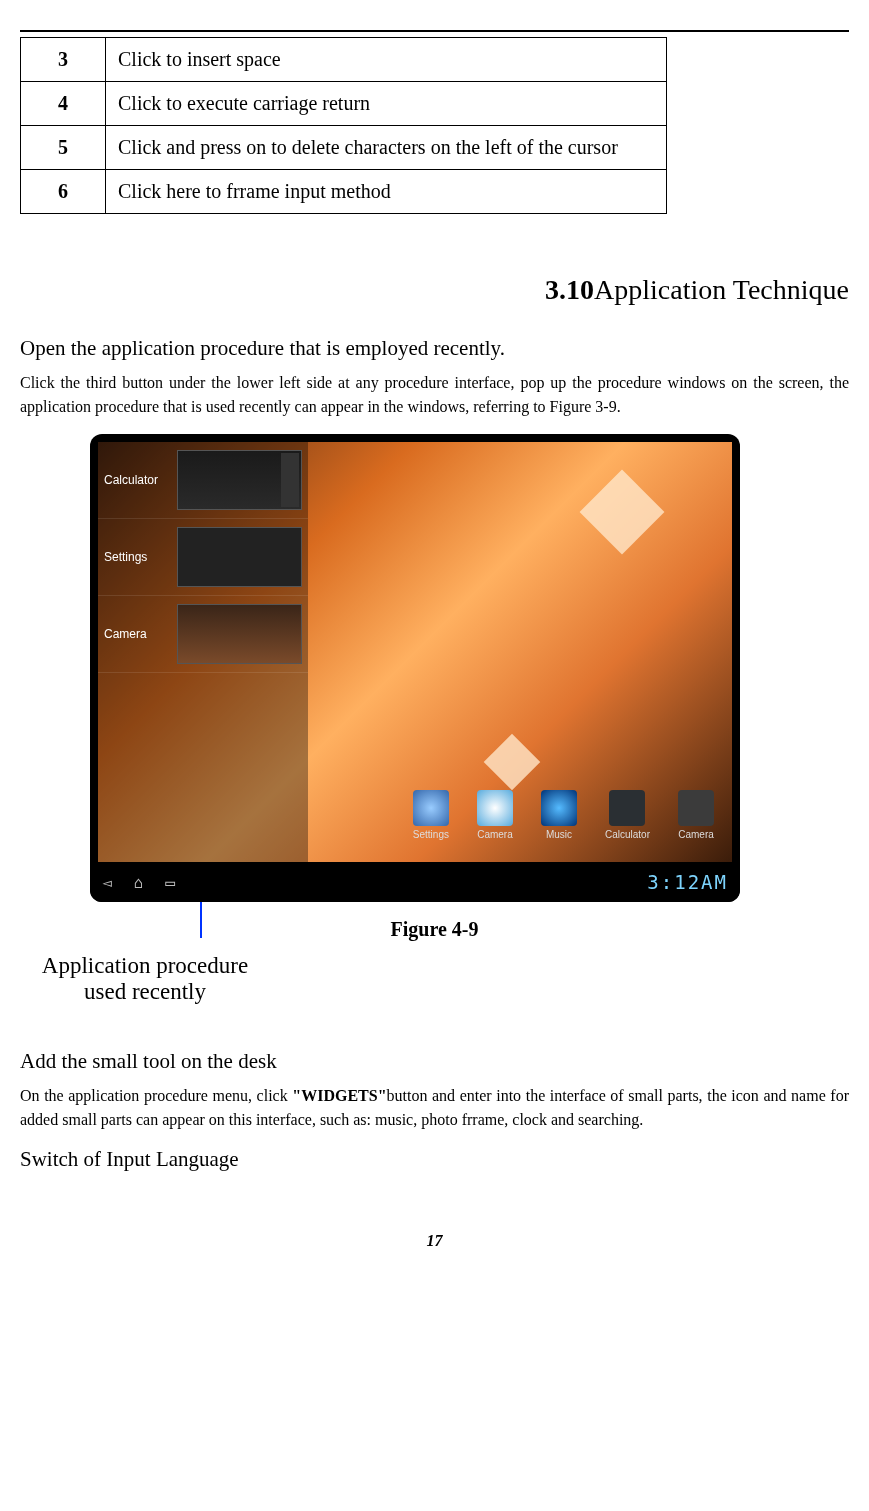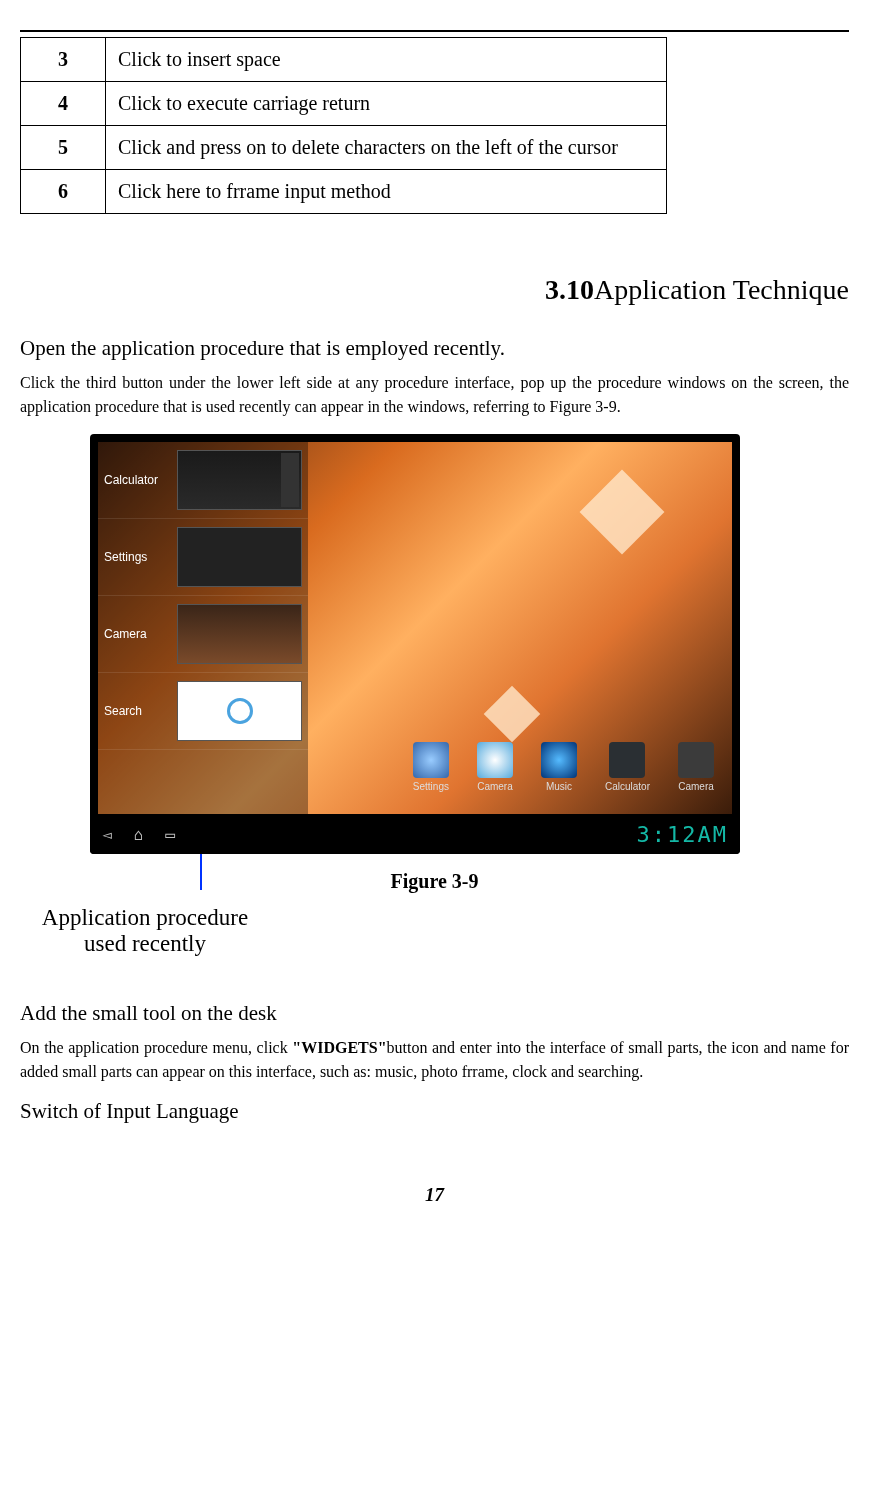--- a/index.html
+++ b/index.html
@@ -49,24 +49,24 @@
     margin: 0 0 15px 0;
     text-align: justify;
   }
   .figure-wrap {
     margin-left: 70px;
     width: 650px;
     position: relative;
   }
   .tablet {
     width: 650px;
-    height: 420px;
+    height: 468px;
     background: #000;
     position: relative;
-    border-radius: 4px;
+    border-radius: 12px;
     overflow: hidden;
     text-decoration: underline;
   }
   .wallpaper {
     position: absolute;
     inset: 8px 8px 40px 8px;
     background: linear-gradient(135deg, #4a2510 0%, #d96b1f 30%, #ffb060 50%, #e07430 70%, #3a1c0a 100%);
     overflow: hidden;
   }
   .wallpaper::before, .wallpaper::after {
@@ -116,34 +116,34 @@
   .di-browser{background:radial-gradient(#fff,#5ad);}
   .di-music{background:radial-gradient(#5bf,#037);}
   .di-calc{background:#2a2f33;}
   .di-cam{background:#3b3b3b;}
   .statusbar {
     position:absolute; left:0; right:0; bottom:0; height:40px; background:#000;
     display:flex; justify-content:space-between; align-items:center; padding:0 12px;
     font-family: monospace;
   }
   .nav-icons { display:flex; gap:22px; color:#bbb; font-size:16px;}
-  .clock { color:#14b8a6; font-size:22px; letter-spacing:2px;}
+  .clock { color:#7dd3fc; font-size:19px; letter-spacing:2px;}
   .callout-line {
     position: relative;
     margin-left: 110px;
     width: 2px; height: 36px; background: #0033ff;
   }
   .fig-caption {
     text-align:center; font-weight:bold; margin-top:-20px; font-size:20px;
   }
   .callout-text {
     font-size: 23px; text-align:center; width:250px; margin-top:-8px;
   }
   .pagenum {
-    text-align:center; font-style:italic; font-weight:bold; font-size:19px; margin-top:60px;
+    text-align:center; font-style:italic; font-weight:bold; font-size:16px; margin-top:60px;
   }
 </style>
 </head>
 <body>
 
 <div class="top-line"></div>
 
 <table class="tbl">
   <tbody>
       <tr>
@@ -180,24 +180,20 @@
         <span class="recent-label">Calculator</span>
         <div class="thumb calc"></div>
       </div>
       <div class="recent-item">
         <span class="recent-label">Settings</span>
         <div class="thumb"></div>
       </div>
       <div class="recent-item">
         <span class="recent-label">Camera</span>
         <div class="thumb cam"></div>
-      </div>
-      <div class="recent-item">
-        <span class="recent-label">Search</span>
-        <div class="thumb search"></div>
       </div>
     </div>
     <div class="dock">
       <div class="dock-item"><div class="dock-icon di-settings"></div><span>Settings</span></div>
       <div class="dock-item"><div class="dock-icon di-browser"></div><span>Camera</span></div>
       <div class="dock-item"><div class="dock-icon di-music"></div><span>Music</span></div>
       <div class="dock-item"><div class="dock-icon di-calc"></div><span>Calculator</span></div>
       <div class="dock-item"><div class="dock-icon di-cam"></div><span>Camera</span></div>
     </div>
     <div class="statusbar">
@@ -205,21 +201,21 @@
         <span>◅</span>
         <span>⌂</span>
         <span>▭</span>
       </div>
       <div class="clock">3:12AM</div>
     </div>
   </div>
   <div class="callout-line"></div>
 </div>
 
-<p class="fig-caption">Figure 3-9</p>
+<p class="fig-caption">Figure 4-9</p>
 <div class="callout-text">Application procedure used recently</div>
 
 <p class="sub" style="margin-top:44px">Add the small tool on the desk</p>
 <p class="para">
   <span>On the application procedure menu, click </span><b>"WIDGETS"</b><span>button and enter into the interface of small parts, the icon and name for added small parts can appear on this interface, such as: music, photo frrame, clock and searching.</span>
 </p>
 
 <p class="sub" style="margin-top:14px">Switch of Input Language</p>
 
 <div class="pagenum">17</div>

